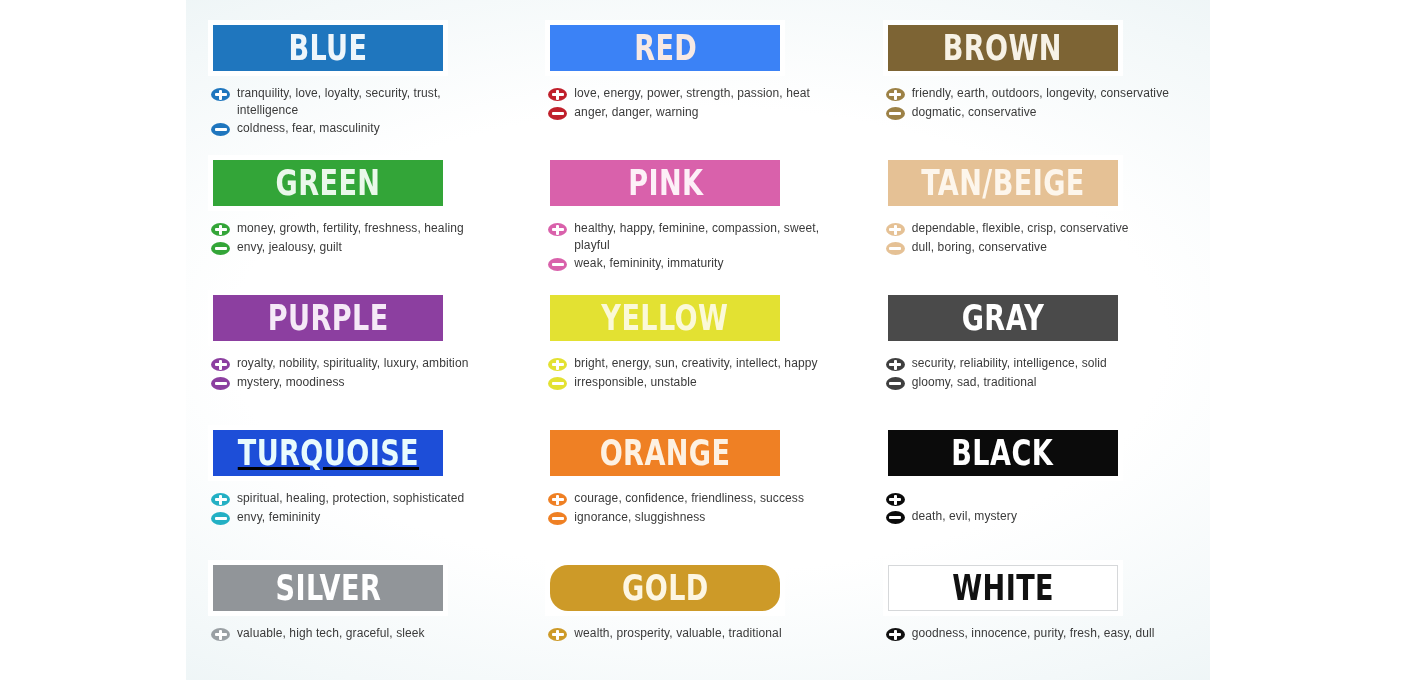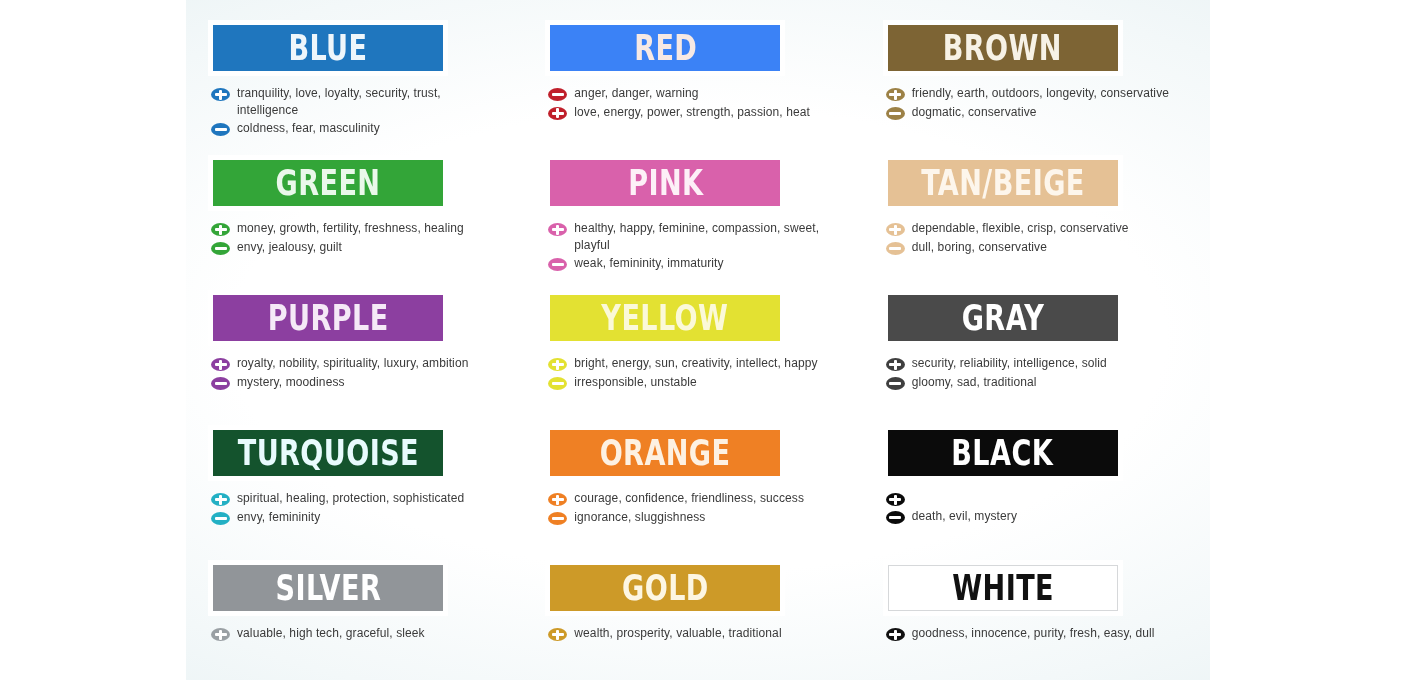--- a/index.html
+++ b/index.html
@@ -134,27 +134,27 @@
           </div>
           <div class="trait">
             <span class="badge minus" style="background: rgb(31, 118, 190);"></span>
             <span class="trait-text">coldness, fear, masculinity</span>
           </div>
         </div></div>
       <div class="cell"><div class="banner-wrap"><div class="banner" style="background: #3b82f6;">
             <div class="banner-label" style="color: rgb(247, 233, 228);">RED</div>
           </div></div><div class="traits">
           <div class="trait">
+            <span class="badge plus" style="background: rgb(192, 32, 43);"></span>
+            <span class="trait-text">love, energy, power, strength, passion, heat</span>
+          </div>
+          <div class="trait">
             <span class="badge minus" style="background: rgb(192, 32, 43);"></span>
             <span class="trait-text">anger, danger, warning</span>
           </div>
-          <div class="trait">
-            <span class="badge plus" style="background: rgb(192, 32, 43);"></span>
-            <span class="trait-text">love, energy, power, strength, passion, heat</span>
-          </div>
         </div></div>
       <div class="cell"><div class="banner-wrap"><div class="banner" style="background: rgb(125, 100, 52);">
             <div class="banner-label" style="color: rgb(247, 242, 230);">BROWN</div>
           </div></div><div class="traits">
           <div class="trait">
             <span class="badge plus" style="background: rgb(156, 129, 70);"></span>
             <span class="trait-text">friendly, earth, outdoors, longevity, conservative</span>
           </div>
           <div class="trait">
             <span class="badge minus" style="background: rgb(156, 129, 70);"></span>
@@ -226,21 +226,21 @@
           </div></div><div class="traits">
           <div class="trait">
             <span class="badge plus" style="background: rgb(63, 63, 63);"></span>
             <span class="trait-text">security, reliability, intelligence, solid</span>
           </div>
           <div class="trait">
             <span class="badge minus" style="background: rgb(63, 63, 63);"></span>
             <span class="trait-text">gloomy, sad, traditional</span>
           </div>
         </div></div>
-      <div class="cell"><div class="banner-wrap"><div class="banner" style="background: #14532d;">
+      <div class="cell"><div class="banner-wrap"><div class="banner" style="background: #1d4ed8; text-decoration: underline;">
             <div class="banner-label" style="color: rgb(232, 251, 253);">TURQUOISE</div>
           </div></div><div class="traits">
           <div class="trait">
             <span class="badge plus" style="background: rgb(35, 176, 196);"></span>
             <span class="trait-text">spiritual, healing, protection, sophisticated</span>
           </div>
           <div class="trait">
             <span class="badge minus" style="background: rgb(35, 176, 196);"></span>
             <span class="trait-text">envy, femininity</span>
           </div>
@@ -269,21 +269,21 @@
           </div>
         </div></div>
       <div class="cell"><div class="banner-wrap"><div class="banner" style="background: rgb(145, 149, 153);">
             <div class="banner-label" style="color: rgb(255, 255, 255);">SILVER</div>
           </div></div><div class="traits">
           <div class="trait">
             <span class="badge plus" style="background: rgb(154, 160, 164);"></span>
             <span class="trait-text">valuable, high tech, graceful, sleek</span>
           </div>
         </div></div>
-      <div class="cell"><div class="banner-wrap"><div class="banner" style="background: rgb(205, 154, 40);">
+      <div class="cell"><div class="banner-wrap"><div class="banner" style="background: rgb(205, 154, 40); border-radius: 18px;">
             <div class="banner-label" style="color: rgb(253, 246, 226);">GOLD</div>
           </div></div><div class="traits">
           <div class="trait">
             <span class="badge plus" style="background: rgb(205, 154, 40);"></span>
             <span class="trait-text">wealth, prosperity, valuable, traditional</span>
           </div>
         </div></div>
       <div class="cell"><div class="banner-wrap"><div class="banner" style="background: rgb(255, 255, 255); border: 1px solid rgb(214, 216, 218);">
             <div class="banner-label" style="color: rgb(17, 17, 17);">WHITE</div>
           </div></div><div class="traits">

